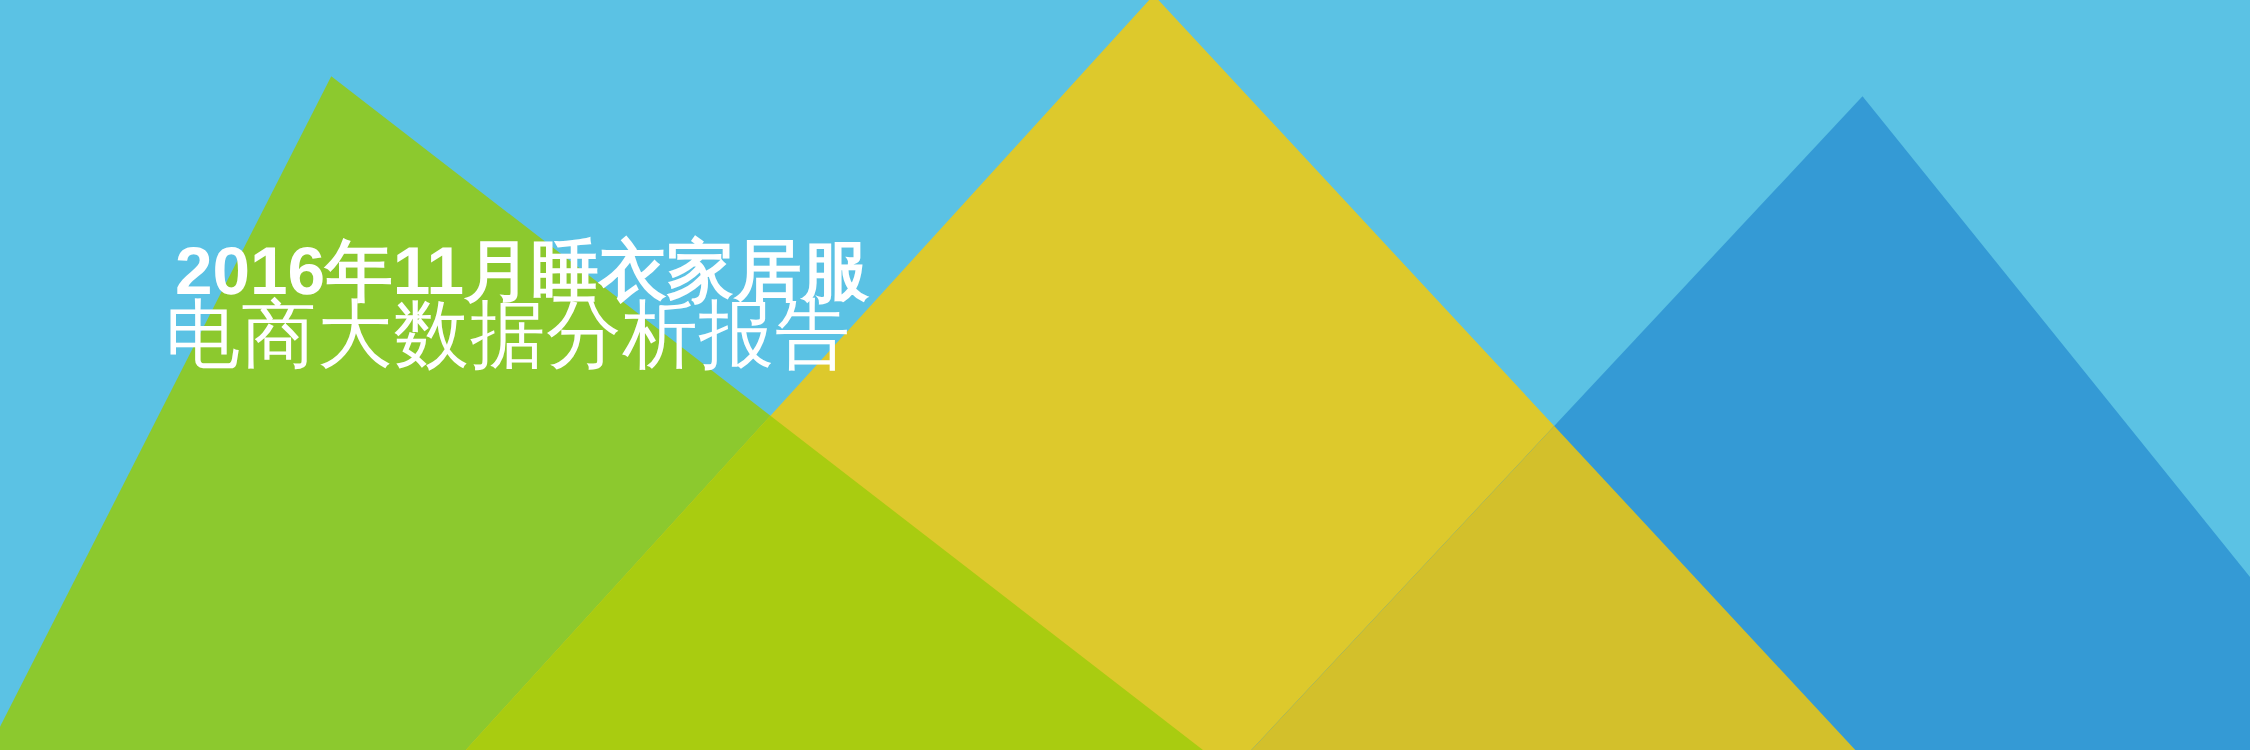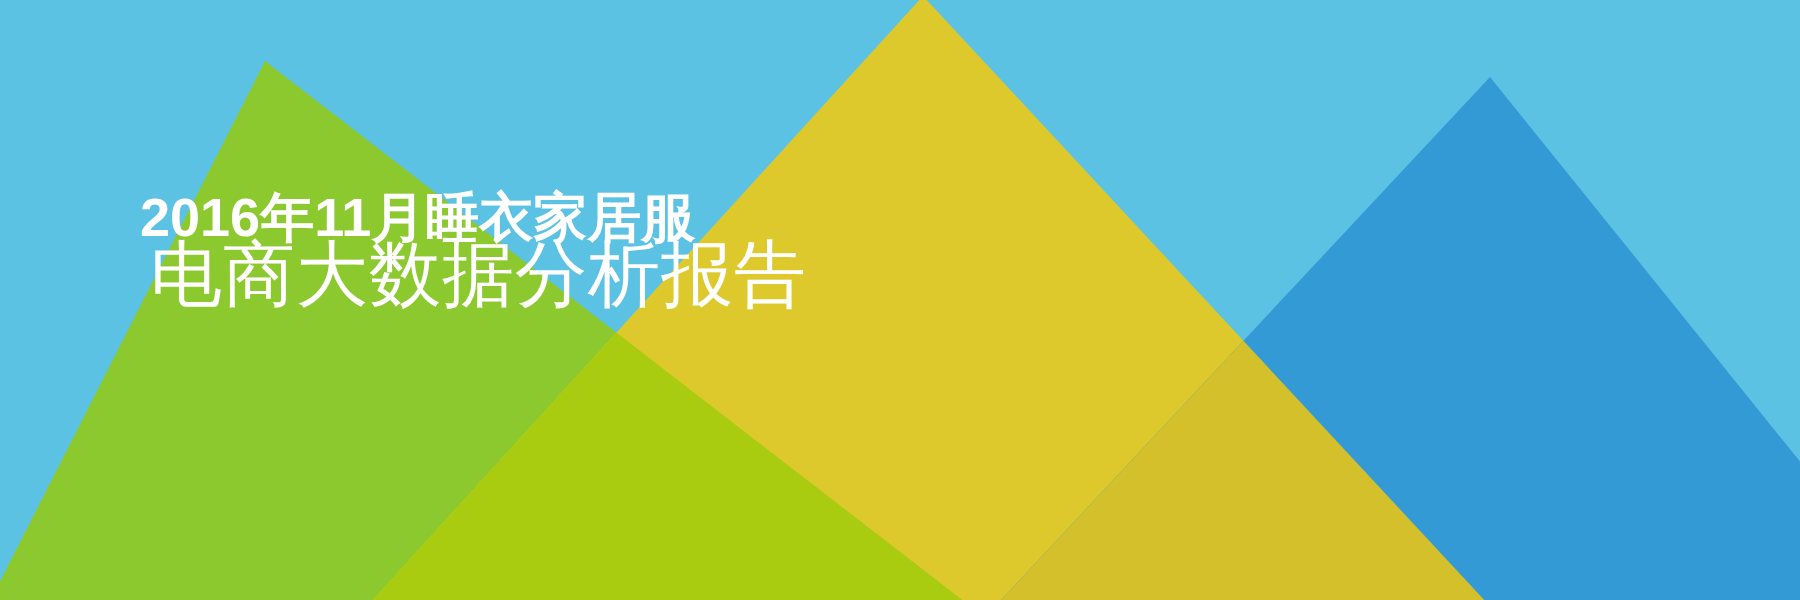--- a/index.html
+++ b/index.html
@@ -41,23 +41,23 @@
   }
   #title-line-1 {
     left: 140px;
     top: 150px;
     font-size: 54px;
     font-weight: 700;
     letter-spacing: 0px;
     margin-top: 40px;
   }
   #title-line-2 {
-    left: 150px;
+    left: 132px;
     top: 238px;
-    font-size: 72px;
+    font-size: 60px;
     font-weight: 400;
     letter-spacing: 1px;
   }
 </style>
 </head>
 <body>
 
 <div id="banner">
 
   <svg id="banner-svg" viewBox="0 0 1800 600" preserveAspectRatio="none">

